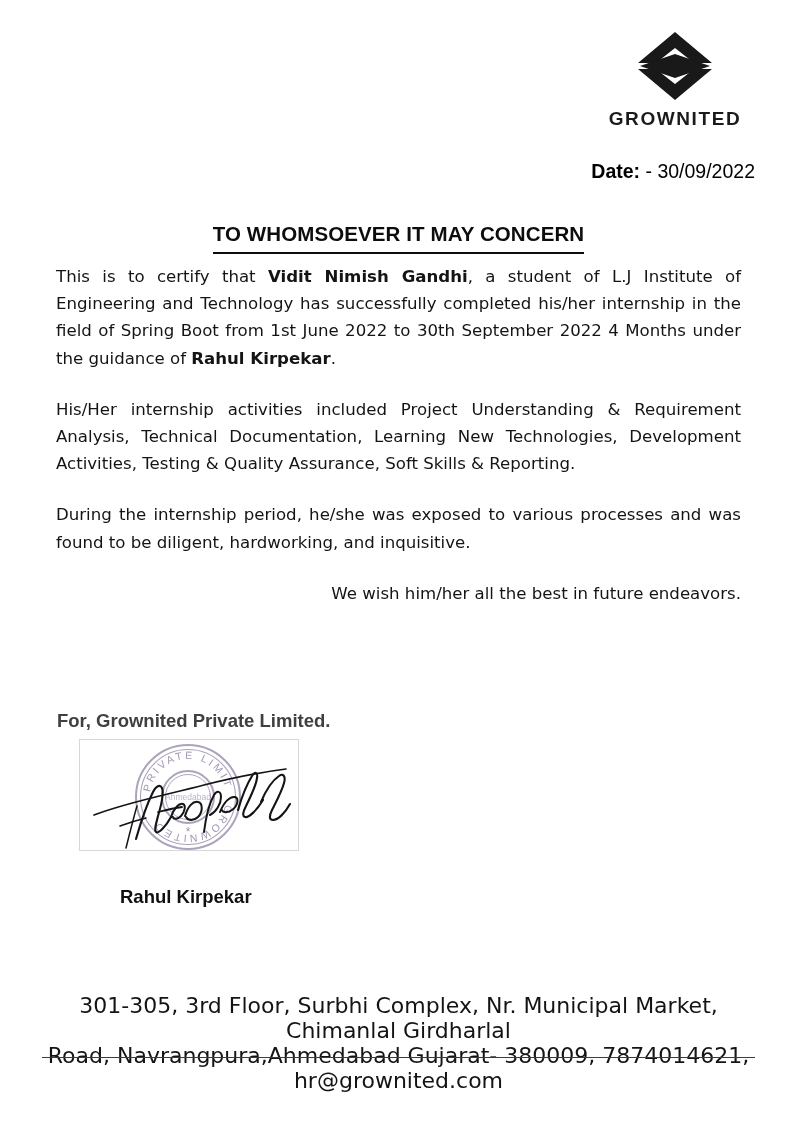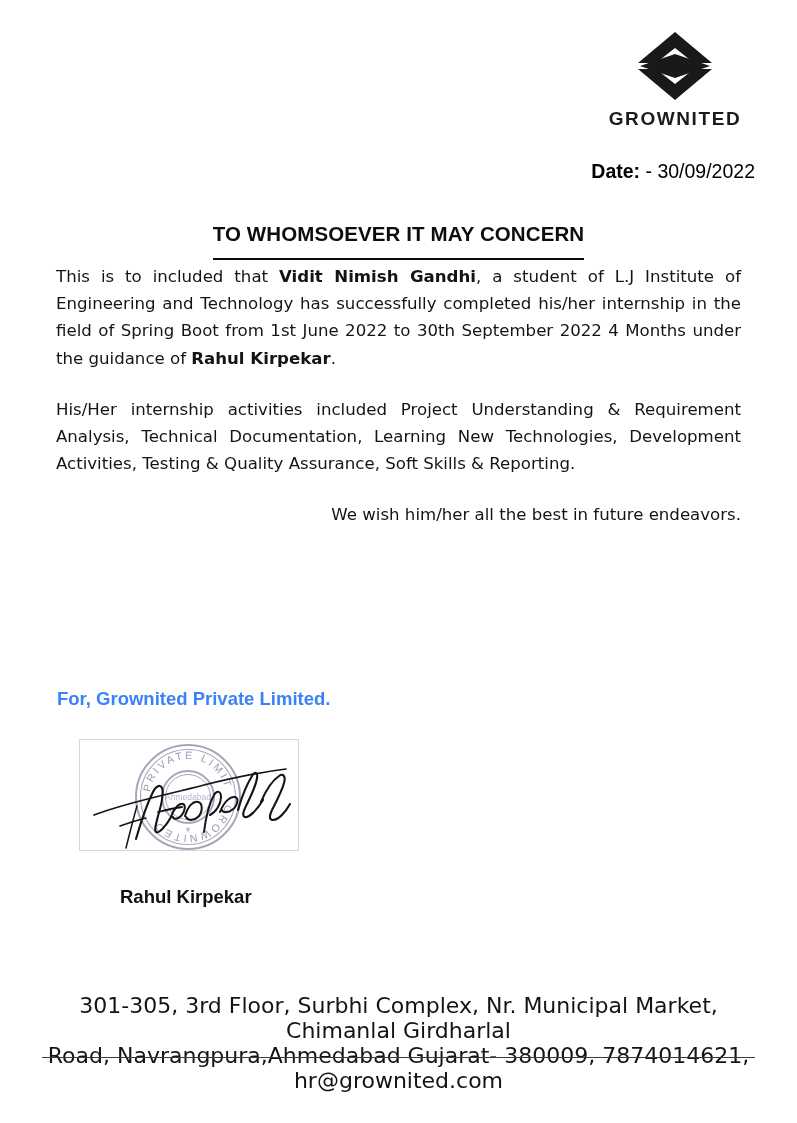--- a/index.html
+++ b/index.html
@@ -72,21 +72,21 @@
     right: 0;
     text-align: center;
     font-family: "Liberation Sans", sans-serif;
     font-size: 20.5px;
     font-weight: 700;
     letter-spacing: 0.1px;
     color: #0d0d0d;
   }
   .doc-title span {
     border-bottom: 2px solid #0d0d0d;
-    padding-bottom: 13px;
+    padding-bottom: 7px;
   }
 
   
   .body-area {
     position: absolute;
     left: 56px;
     right: 56px;
     top: 263px;
   }
   .para {
@@ -102,25 +102,25 @@
     text-align: right;
   }
   .para b {
     font-weight: 700;
   }
 
   
   .for-line {
     position: absolute;
     left: 57px;
-    top: 688px;
+    top: 710px;
     font-family: "Liberation Sans", sans-serif;
     font-size: 18.5px;
     font-weight: 700;
-    color: #3b82f6;
+    color: #404040;
   }
 
   .stamp-box {
     position: absolute;
     left: 79px;
     top: 739px;
     width: 218px;
     height: 110px;
     border: 1px solid #d7d7d7;
     background: #ffffff;
@@ -190,25 +190,26 @@
     <span class="date-label">Date:</span>
     <span class="date-value">- 30/09/2022</span>
   </div>
 
   <div class="doc-title">
     <span>TO WHOMSOEVER IT MAY CONCERN</span>
   </div>
 
   <div class="body-area">
     <p class="para">
-      <span>This is to included that </span><b>Vidit Nimish Gandhi</b><span>, a student of L.J Institute of Engineering and Technology has successfully completed his/her internship in the field of Spring Boot from 1st June 2022 to 30th September 2022 4 Months under the guidance of </span><b>Rahul Kirpekar</b><span>.</span>
+      <span>This is to certify that </span><b>Vidit Nimish Gandhi</b><span>, a student of L.J Institute of Engineering and Technology has successfully completed his/her internship in the field of Spring Boot from 1st June 2022 to 30th September 2022 4 Months under the guidance of </span><b>Rahul Kirpekar</b><span>.</span>
     </p>
 
     <p class="para">His/Her internship activities included Project Understanding &amp; Requirement Analysis, Technical Documentation, Learning New Technologies, Development Activities, Testing &amp; Quality Assurance, Soft Skills &amp; Reporting.</p>
 
+    <p class="para">During the internship period, he/she was exposed to various processes and was found to be diligent, hardworking, and inquisitive.</p>
 
     <p class="para last-justify">We wish him/her all the best in future endeavors.</p>
   </div>
 
   <div class="for-line">For, Grownited Private Limited.</div>
 
   <div class="stamp-box">
     <svg class="stamp-svg" viewBox="0 0 218 110">
       <g opacity="0.72" fill="none" stroke="#8d7fa0">
         <circle cx="108" cy="57" r="52" stroke-width="2"></circle>

